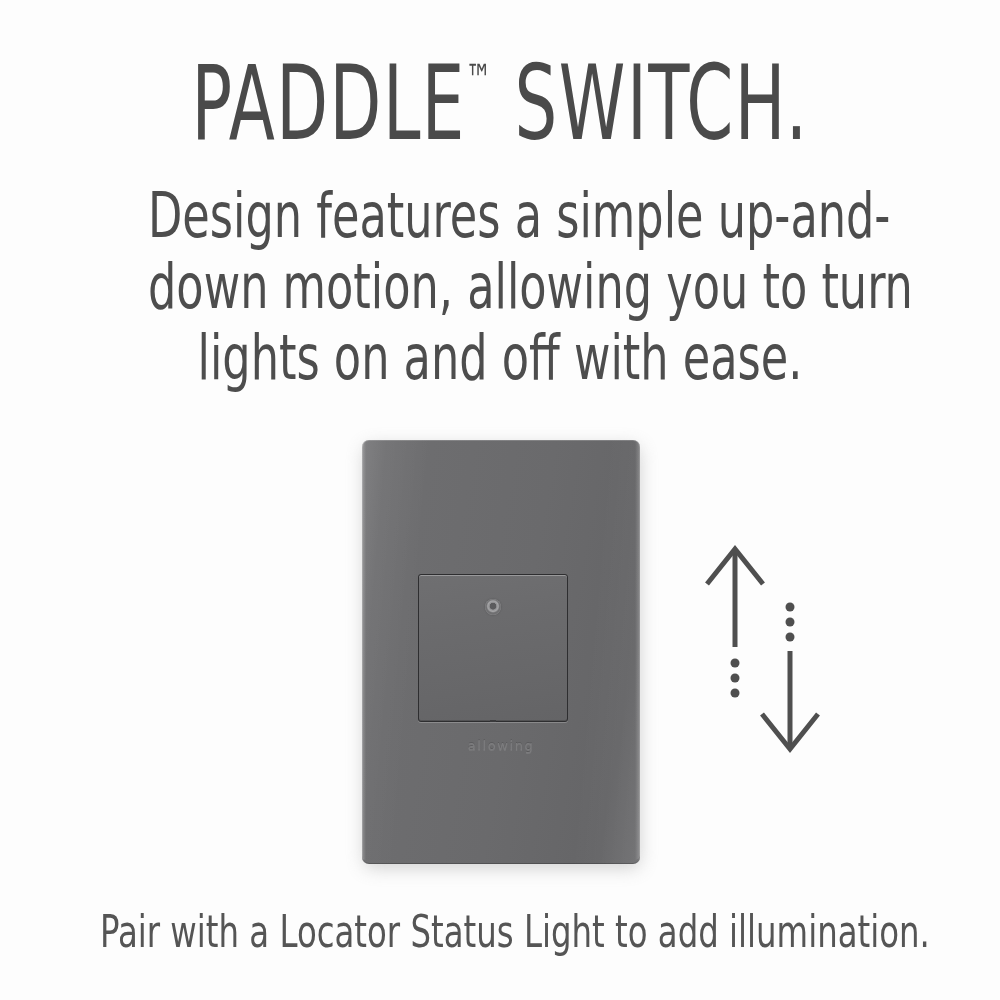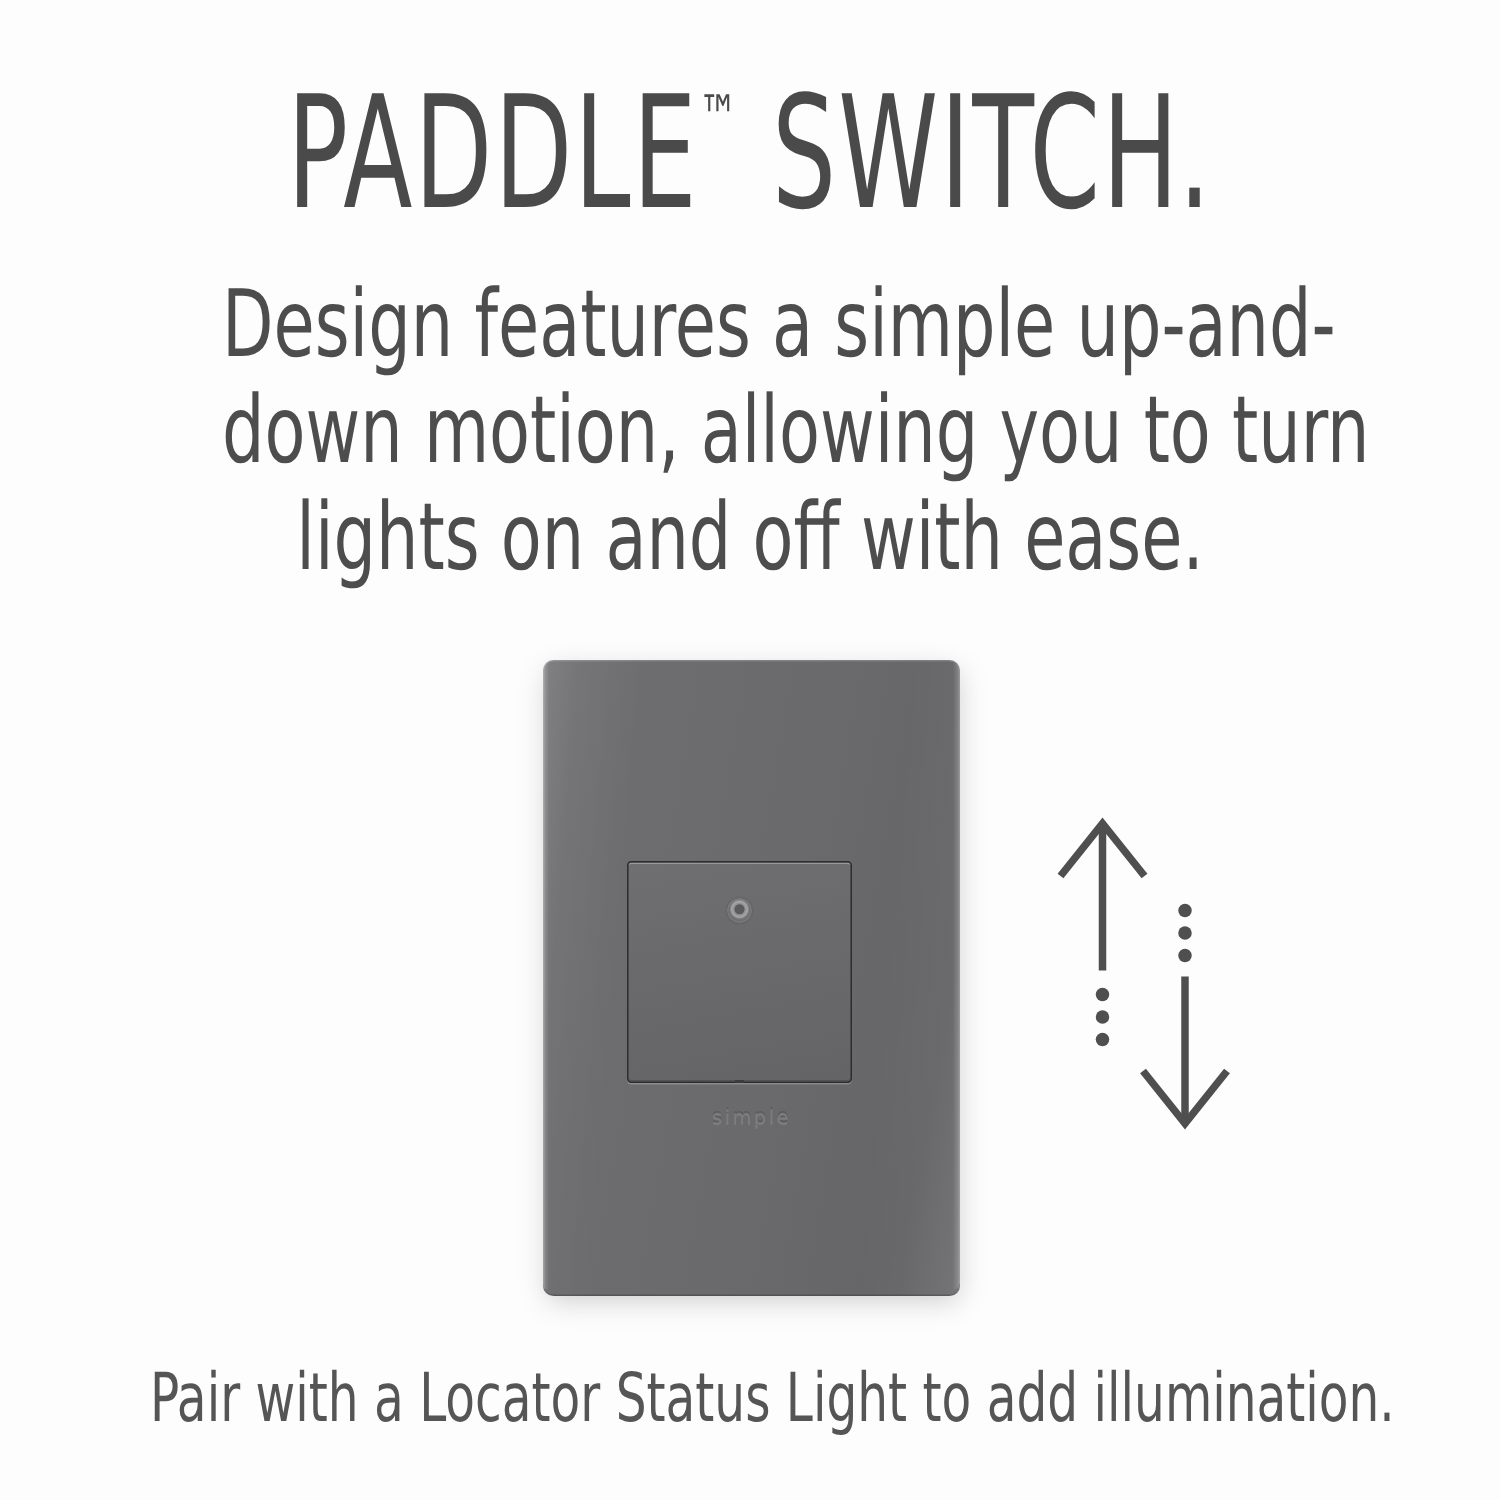--- a/index.html
+++ b/index.html
@@ -222,21 +222,21 @@
     <div class="plate-edge-left"></div>
     <div class="plate-edge-right"></div>
 
     <div class="paddle-well">
       <div class="paddle">
         <div class="led"></div>
         <div class="paddle-notch"></div>
       </div>
     </div>
 
-    <div class="legrand">simple</div>
+    <div class="legrand">allowing</div>
   </div>
 </div>
 
 <div class="arrows">
   <svg width="135" height="230" viewBox="0 0 135 230">
 
     <g>
       <line x1="35" y1="14" x2="35" y2="112" stroke="#4f4f4f" stroke-width="5" stroke-linecap="butt"></line>
       <polyline points="7,49 35,14 63,49" fill="none" stroke="#4f4f4f" stroke-width="5" stroke-linecap="butt" stroke-linejoin="miter"></polyline>
       <circle cx="35" cy="128" r="4.5" fill="#4f4f4f"></circle>

